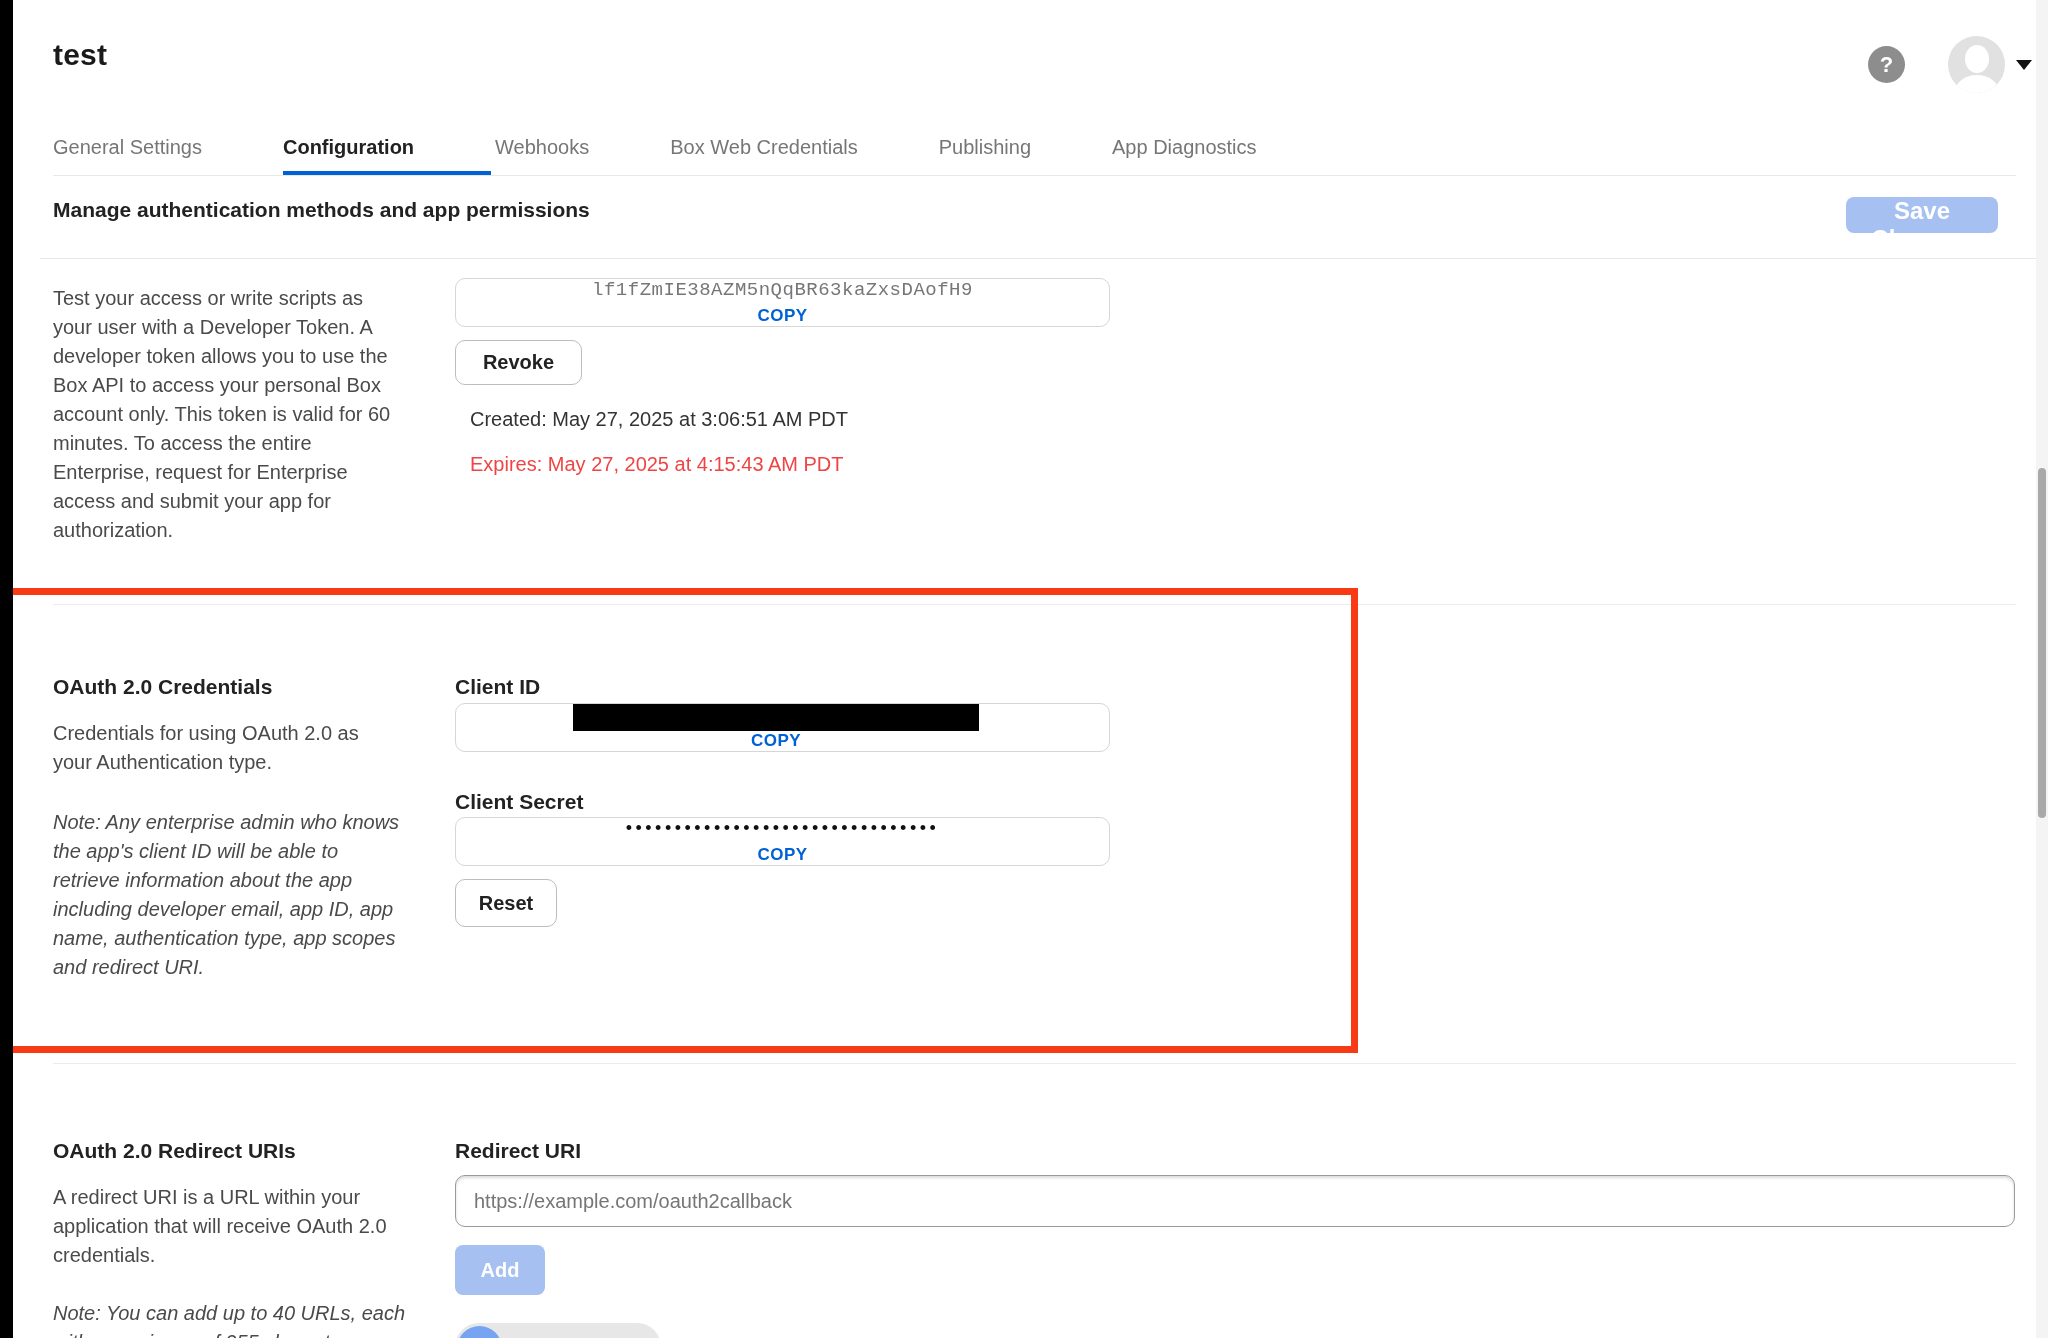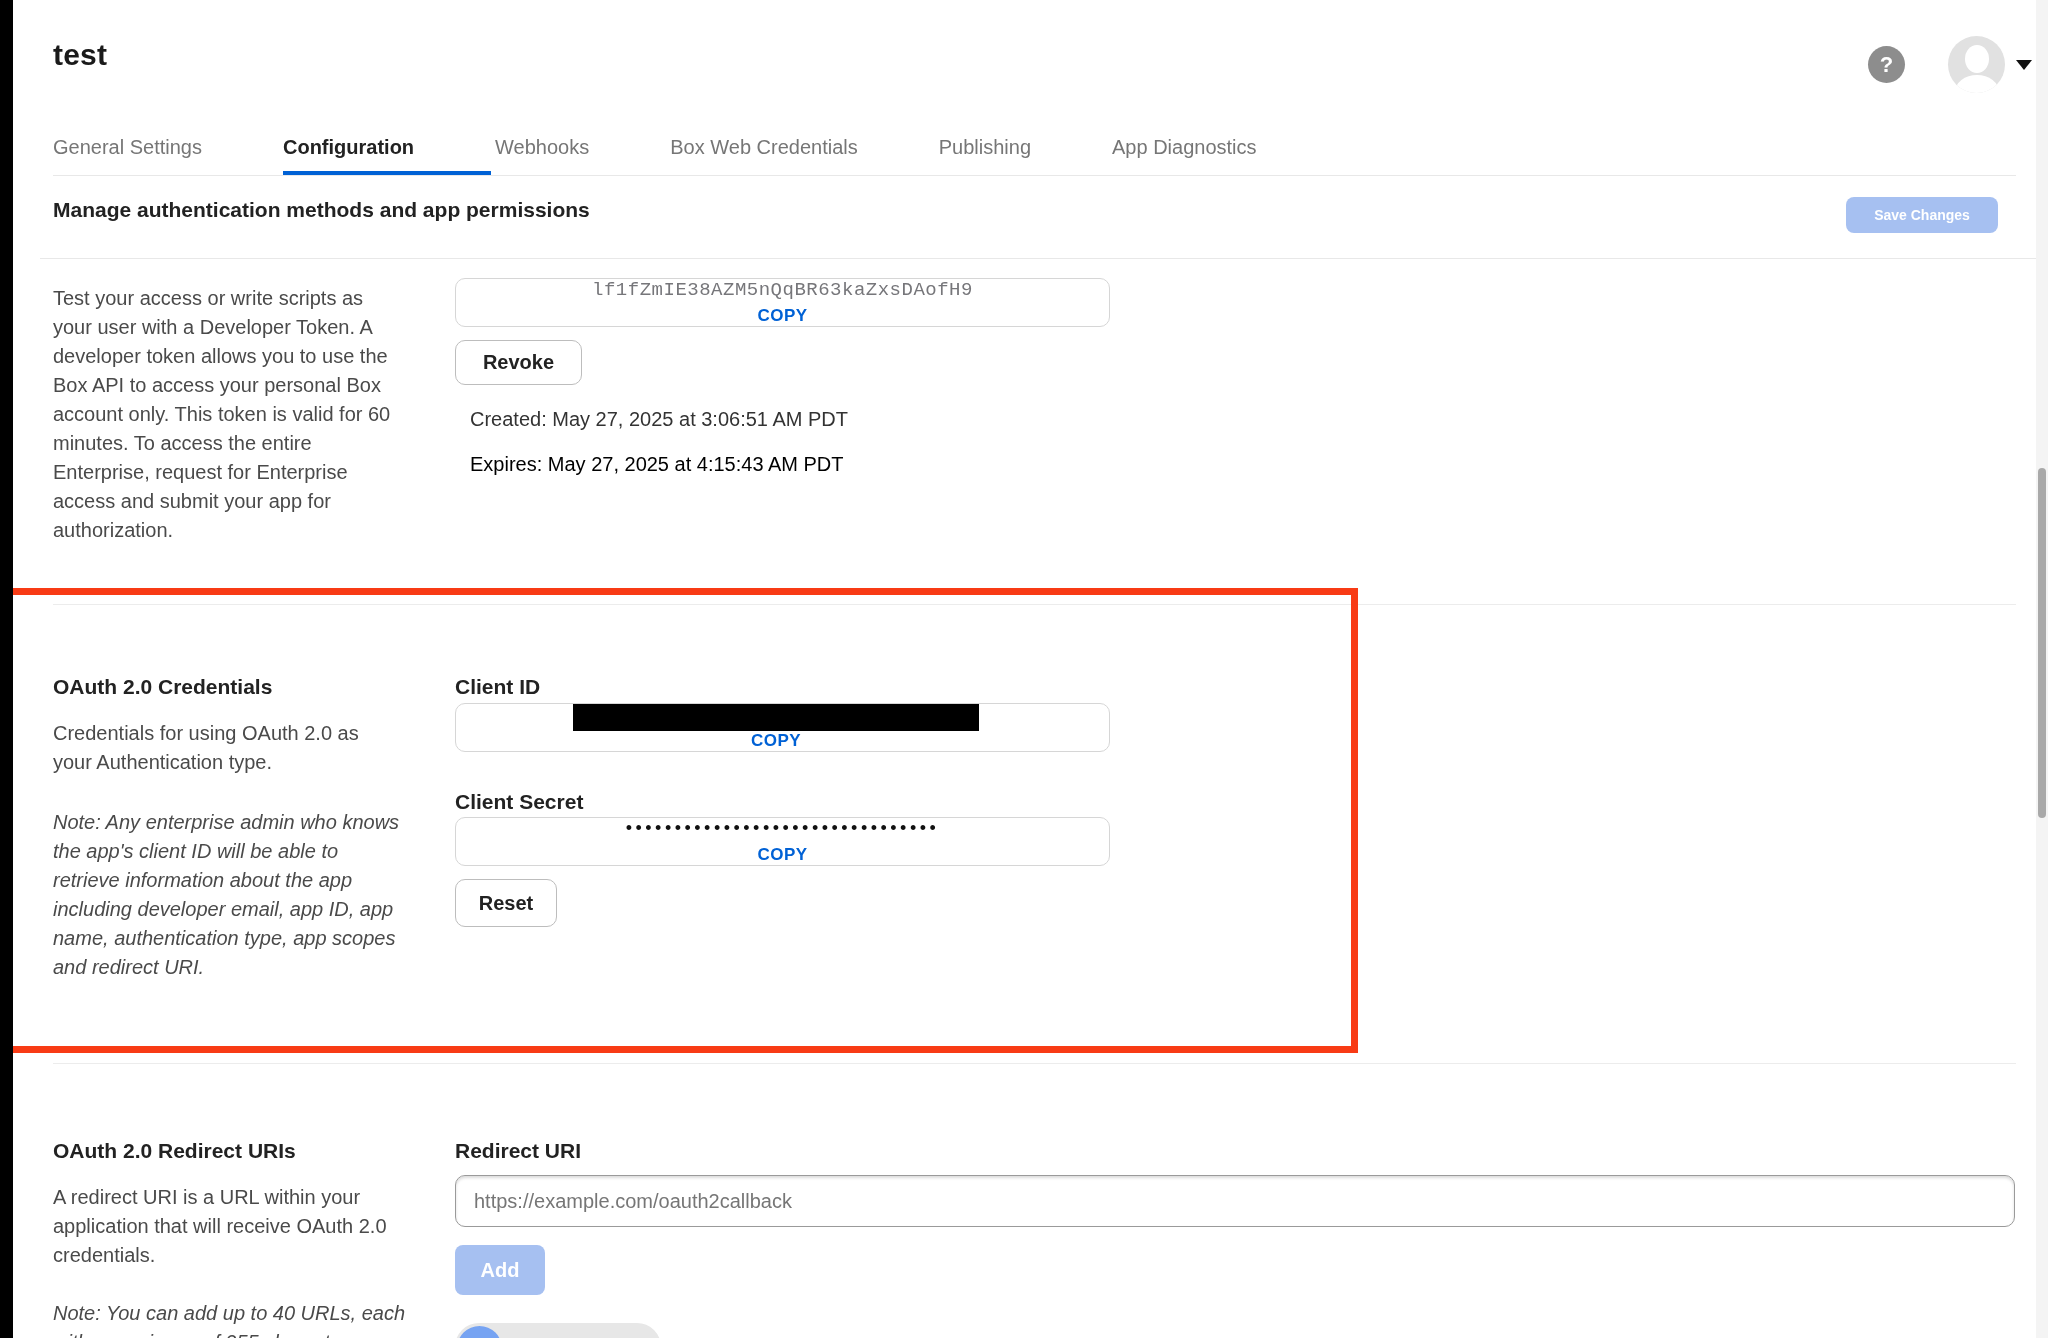--- a/index.html
+++ b/index.html
@@ -24,21 +24,21 @@
   .tabs { position:absolute; left:53px; top:136px; display:flex; }
   .tab { position:relative; font-size:20px; color:#767676; margin-right:81px; padding-bottom:15px; cursor:pointer; white-space:nowrap; }
   .tab.active { color:#222; font-weight:bold; }
   .tab.active::after { content:""; position:absolute; left:0; right:-77px; bottom:-2px; height:5px; background:#0061d5; }
   .tabs-divider { position:absolute; left:53px; top:175px; width:1963px; height:1px; background:#e8e8e8; }
 
   
   .subheader-title { position:absolute; left:53px; top:198px; font-size:21px; font-weight:bold; color:#222; }
   .btn-primary { border:none; background:#a6c0f1; color:#fff; font-weight:bold; font-family:inherit;
                  border-radius:8px; cursor:pointer; }
-  .save-btn { position:absolute; left:1846px; top:197px; width:152px; height:36px; font-size:14px; }
+  .save-btn { position:absolute; left:1846px; top:197px; width:152px; height:36px; font-size:24px; }
   .subheader-divider { position:absolute; left:40px; top:258px; width:2008px; height:1px; background:#e8e8e8; }
 
   
   .body-text { font-size:20px; line-height:29px; color:#4a4a4a; }
   .note-text { font-size:20px; line-height:29px; color:#4a4a4a; font-style:italic; }
   .section-heading { font-size:21px; font-weight:bold; color:#222; }
   .field-label { font-size:21px; font-weight:bold; color:#222; }
 
   
   .field { position:absolute; width:655px; height:49px; background:#fff; border:1px solid #d6d6d6; border-radius:10px;
@@ -47,21 +47,21 @@
   .btn-outline { position:absolute; background:#fff; border:1px solid #bdbdbd; border-radius:10px; font-family:inherit;
                  font-size:20px; font-weight:bold; color:#222; cursor:pointer; }
 
   
   .devtoken-desc { position:absolute; left:53px; top:284px; width:347px; }
   .token-field { left:455px; top:278px; }
   .token-text { font-family:"Liberation Mono","DejaVu Sans Mono",monospace; font-size:19px; color:#76767a; letter-spacing:0.5px;
                 overflow:hidden; white-space:nowrap; }
   .revoke-btn { left:455px; top:340px; width:127px; height:45px; }
   .created-text { position:absolute; left:470px; top:408px; font-size:20px; color:#333; }
-  .expires-text { position:absolute; left:470px; top:453px; font-size:20px; color:#000000; }
+  .expires-text { position:absolute; left:470px; top:453px; font-size:20px; color:#ef4444; }
 
   .section-divider { position:absolute; height:1px; background:#ececec; left:53px; width:1963px; }
 
   
   .oauth-heading { position:absolute; left:53px; top:675px; }
   .oauth-desc { position:absolute; left:53px; top:719px; width:347px; }
   .oauth-note { position:absolute; left:53px; top:808px; width:355px; }
   .clientid-label { position:absolute; left:455px; top:675px; }
   .clientid-field { left:455px; top:703px; padding-left:5px; }
   .redaction-bar { width:406px; height:33px; background:#000; }

